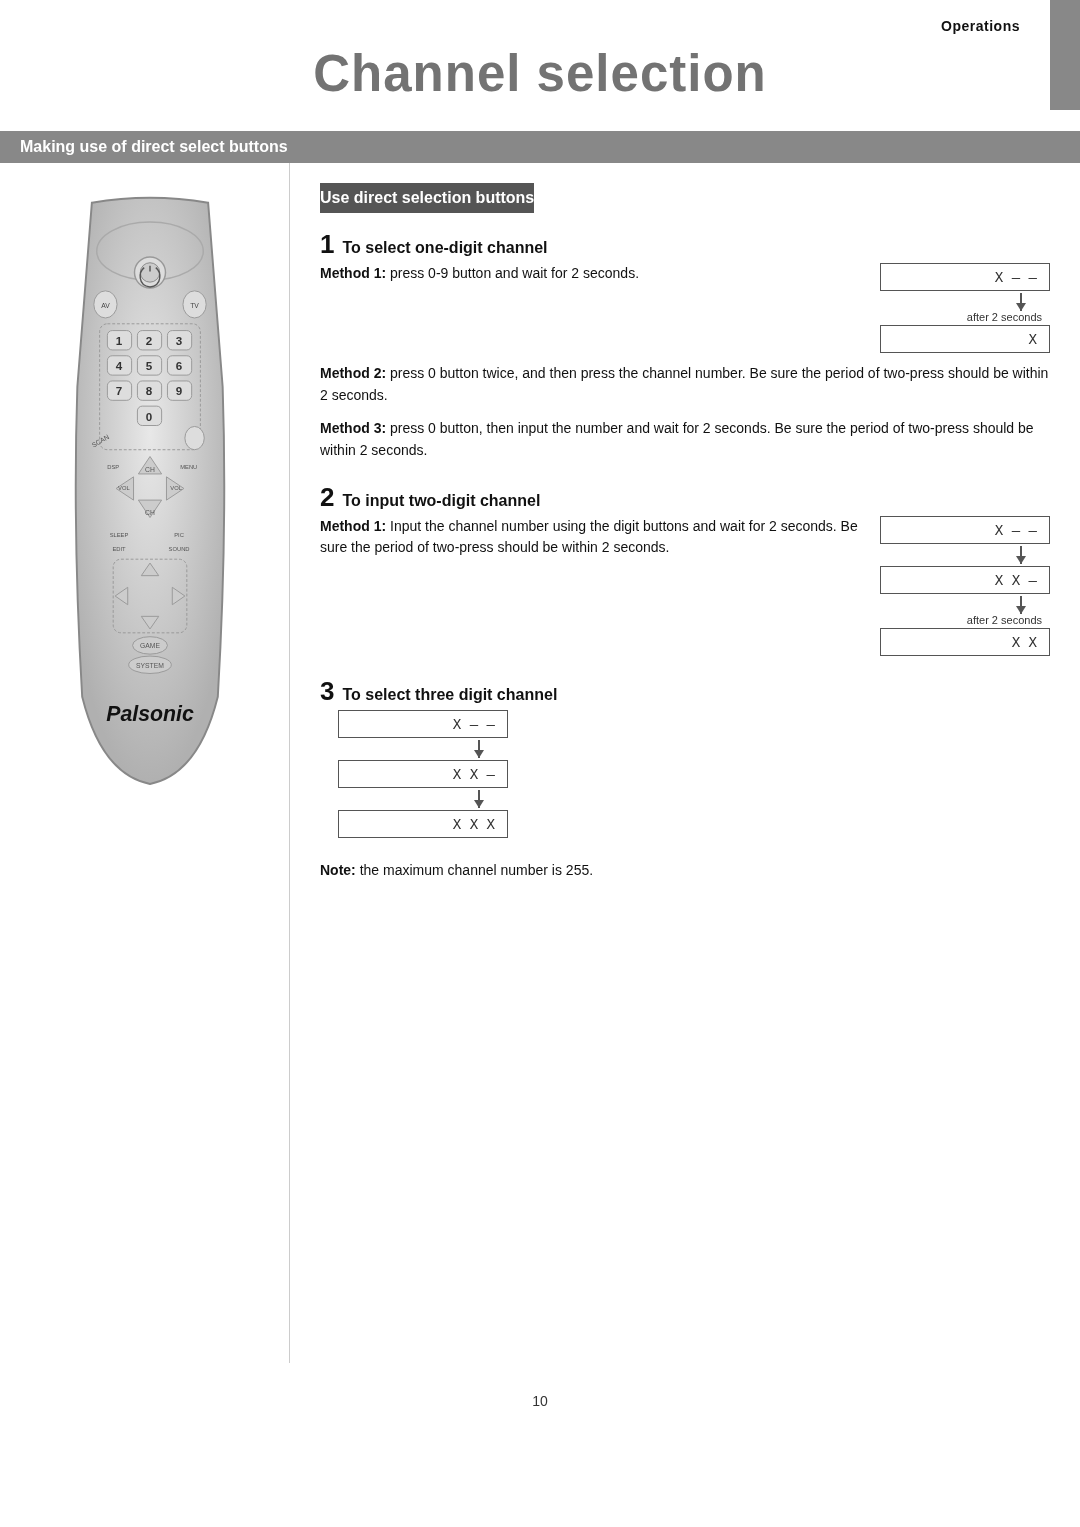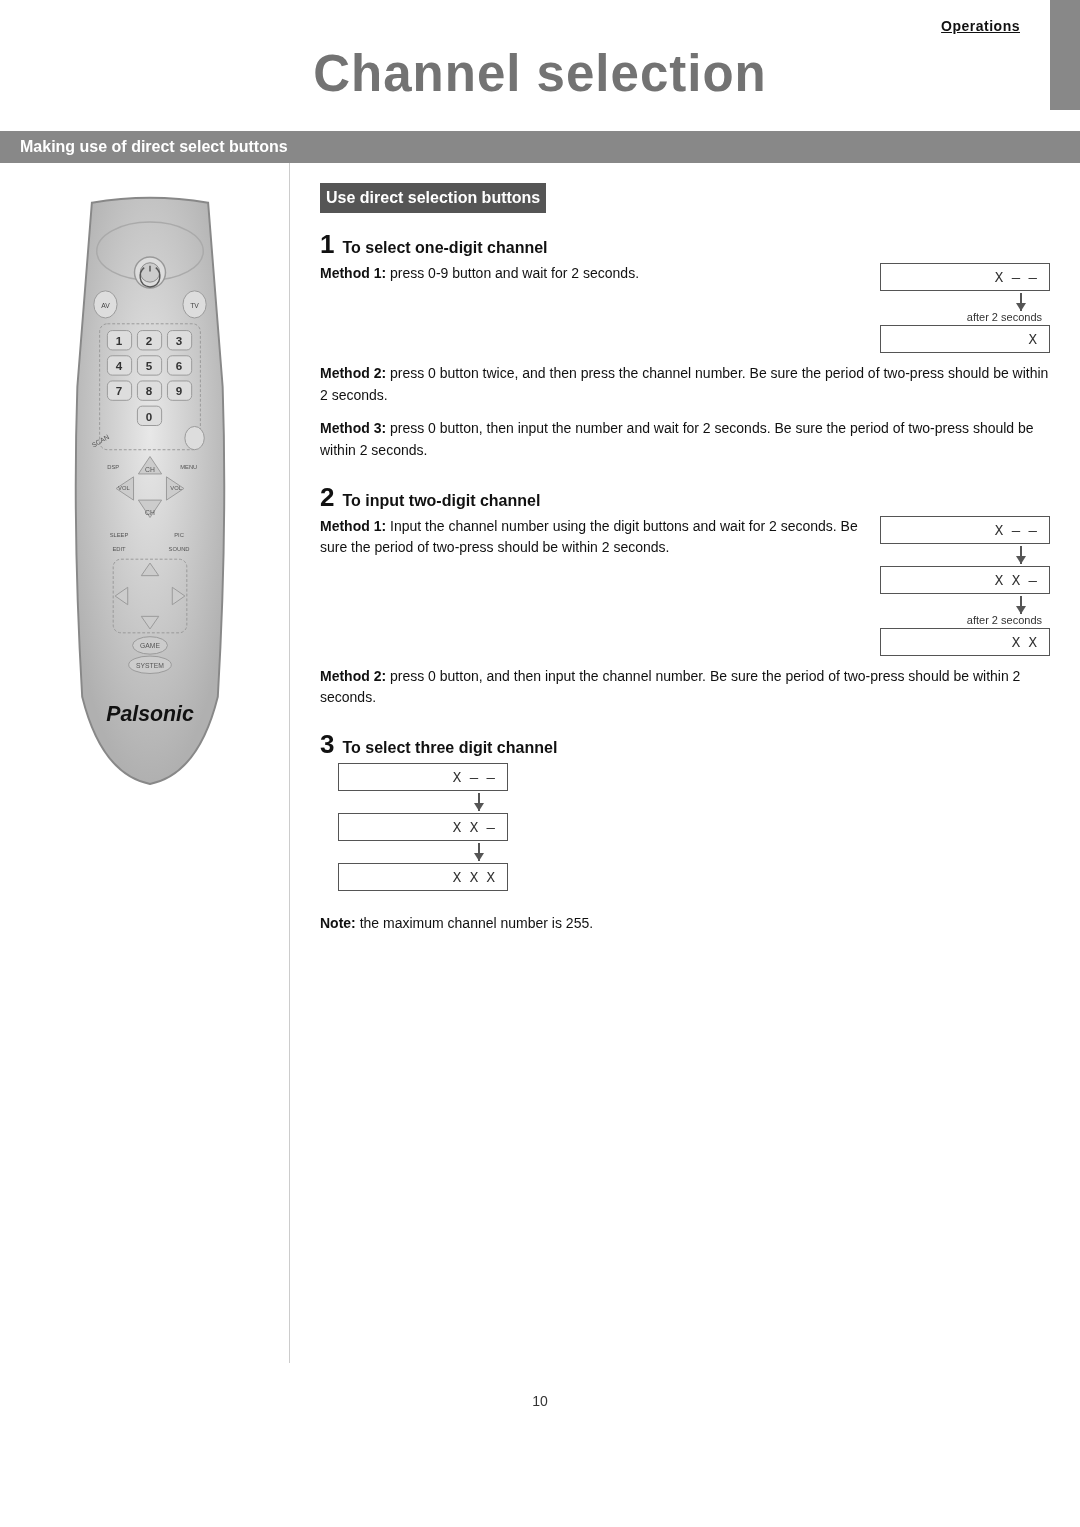--- a/index.html
+++ b/index.html
@@ -20,21 +20,20 @@
       align-items: flex-start;
       padding: 18px 0 0 0;
       margin-right: 0;
     }
     .operations-label {
       font-weight: bold;
       font-size: 14px;
       color: #111;
       margin-right: 60px;
       letter-spacing: 0.5px;
-      text-decoration: underline;
     }
     .header-bar {
       position: absolute;
       right: 0;
       top: 0;
       width: 30px;
       height: 110px;
       background: #888;
     }
 
@@ -84,21 +83,21 @@
       flex: 1;
       padding: 20px 30px 20px 30px;
     }
 
     
     .subsection-heading-box {
       background: #555;
       color: #fff;
       font-weight: bold;
       font-size: 16px;
-      padding: 6px 6px;
+      padding: 6px 0;
       display: inline-block;
       margin-bottom: 18px;
     }
 
     
     .step {
       margin-bottom: 22px;
     }
     .step-header {
       display: flex;
@@ -379,23 +378,20 @@
           <div class="ch-box">X X –</div>
           <div class="ch-arrow">
             <div class="ch-arrow-line"></div>
             <div class="ch-arrow-head"></div>
           </div>
           <div class="after-seconds-label">after 2 seconds</div>
           <div class="ch-box">X X</div>
         </div>
       </div>
 
-      <p class="method-para">
-        <b>Method 2:</b><span> press 0 button, and then input the channel number. Be sure the period of two-press should be within 2 seconds.</span>
-      </p>
     </div>
 
     
     <div class="step">
       <div class="step-header">
         <span class="step-number">3</span>
         <span class="step-title">To select three digit channel</span>
       </div>
 
       <div class="method-row">

